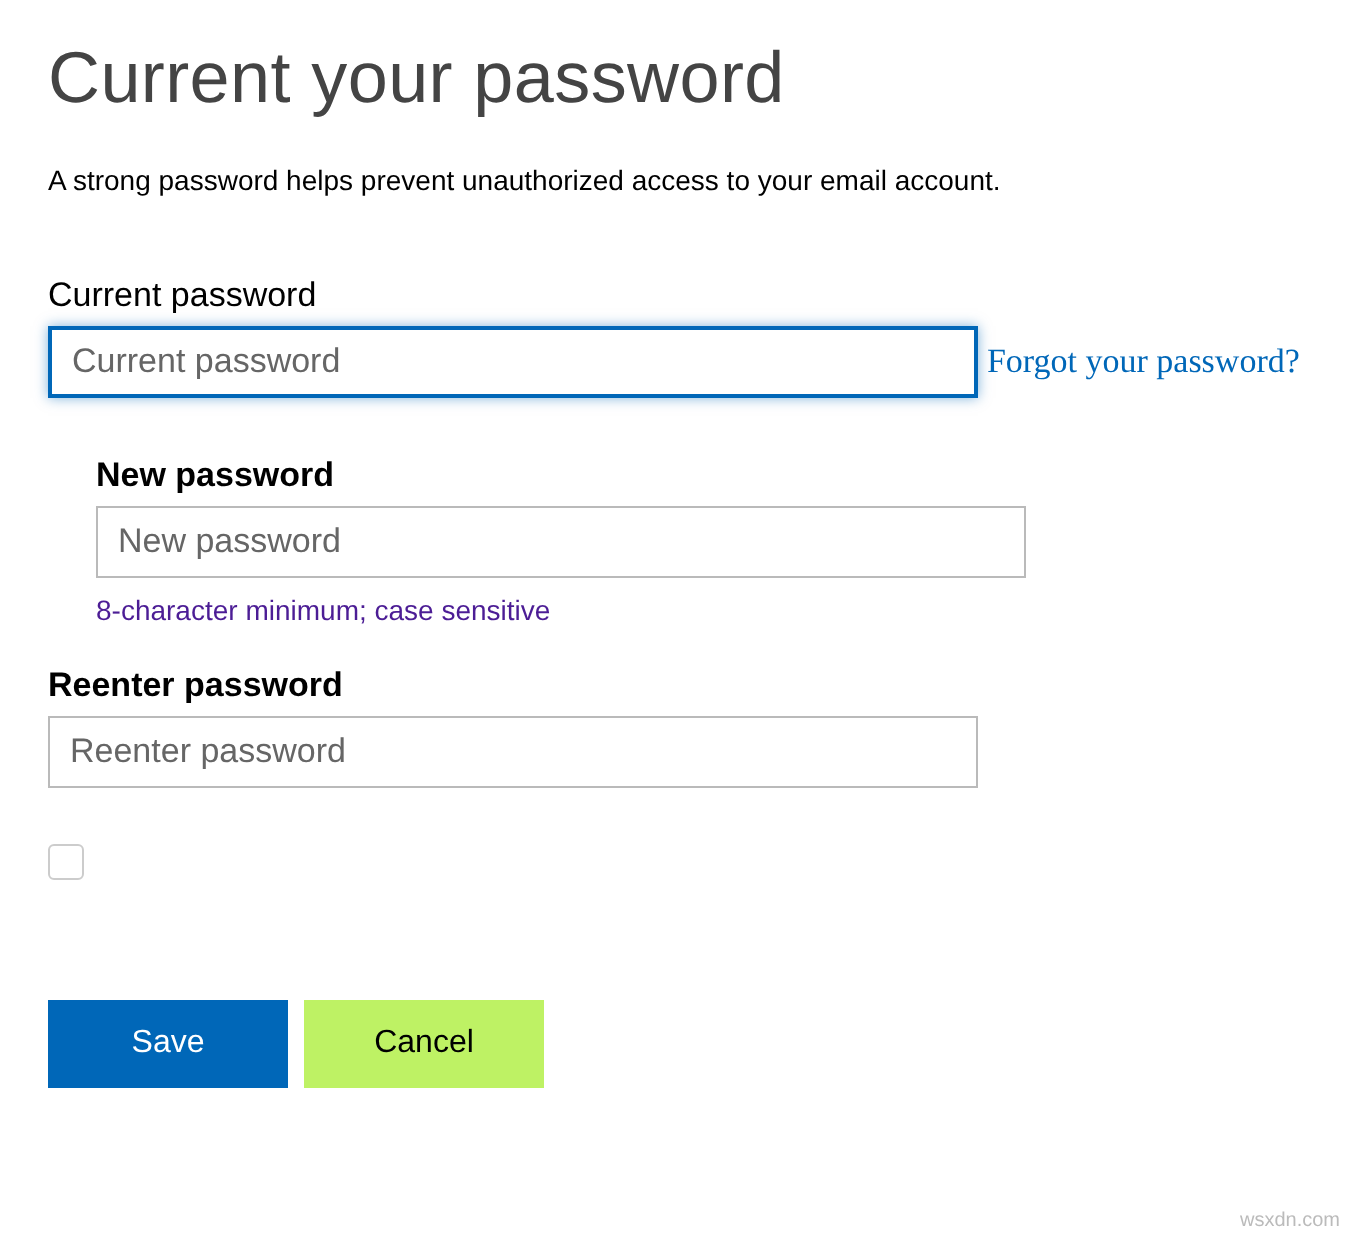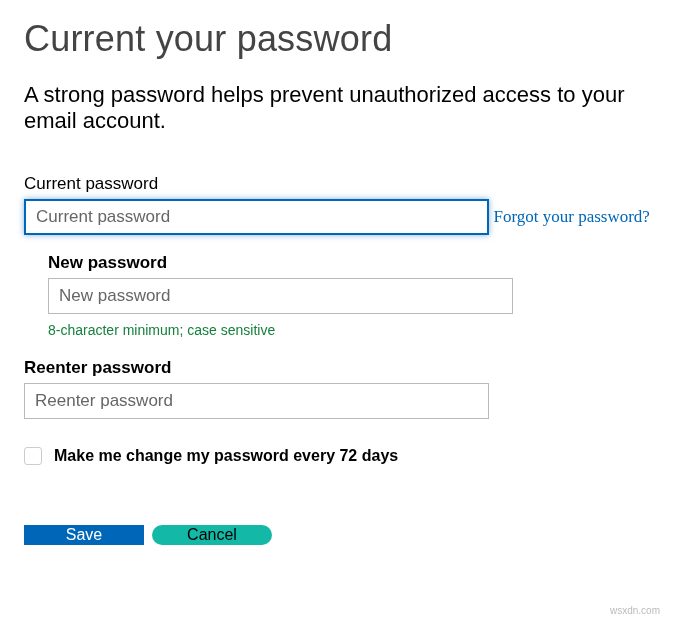--- a/index.html
+++ b/index.html
@@ -16,21 +16,21 @@
       color: #000;
     }
     .page-title {
       font-size: 36px;
       font-weight: 300;
       color: #444;
       margin-bottom: 22px;
       letter-spacing: 0.2px;
     }
     .description {
-      font-size: 22px;
+      font-size: 14px;
       color: #000;
       margin-bottom: 10px;
     }
     .field-label {
       font-size: 17px;
       font-weight: 400;
       color: #000;
       display: block;
       margin-bottom: 5px;
     }
@@ -61,26 +61,26 @@
       text-decoration: none;
       margin-top: 4px;
       cursor: pointer;
       font-family: Liberation Serif, serif;
     }
     .field-group {
       margin-bottom: 6px;
       margin-top: 40px;
     }
     .field-group.new-pw {
-      margin-top: 18px;
+      margin-top: 29px;
       padding-left: 24px;
     }
     .hint {
       font-size: 14px;
-      color: #15803d;
+      color: #4c1d95;
       margin-top: 8px;
     }
     .field-group.reenter {
       margin-top: 20px;
     }
     .checkbox-row {
       display: flex;
       align-items: center;
       margin-top: 28px;
       gap: 12px;
@@ -99,40 +99,39 @@
       font-weight: 700;
       color: #000;
     }
     .button-row {
       display: flex;
       gap: 8px;
       margin-top: 60px;
     }
     .btn {
       min-width: 120px;
-      height: 20px;
+      height: 44px;
       border: none;
       font-size: 16px;
       font-family: inherit;
       cursor: pointer;
       padding: 0 20px;
     }
     .btn-primary {
       background: #0067b8;
       color: #fff;
     }
     .btn-secondary {
-      background: #14b8a6;
+      background: #bef264;
       color: #000;
-      border-radius: 13px;
     }
     .watermark {
       position: absolute;
       bottom: 6px;
-      right: 20px;
+      right: 10px;
       font-size: 10px;
       color: #bbb;
     }
   </style>
 </head>
 <body>
 
 <h1 class="page-title">Current your password</h1>
 
 <p class="description">A strong password helps prevent unauthorized access to your email account.</p>
@@ -149,21 +148,20 @@
   <div class="hint">8-character minimum; case sensitive</div>
 </div>
 
 <div class="field-group reenter">
   <label class="field-label bold">Reenter password</label>
   <input type="password" class="text-input" placeholder="Reenter password" style="">
 </div>
 
 <div class="checkbox-row">
   <div class="checkbox"></div>
-  <span class="checkbox-label">Make me change my password every 72 days</span>
 </div>
 
 <div class="button-row">
   <button class="btn btn-primary">Save</button>
   <button class="btn btn-secondary">Cancel</button>
 </div>
 
 <div class="watermark">wsxdn.com</div>
 
 </body></html>

